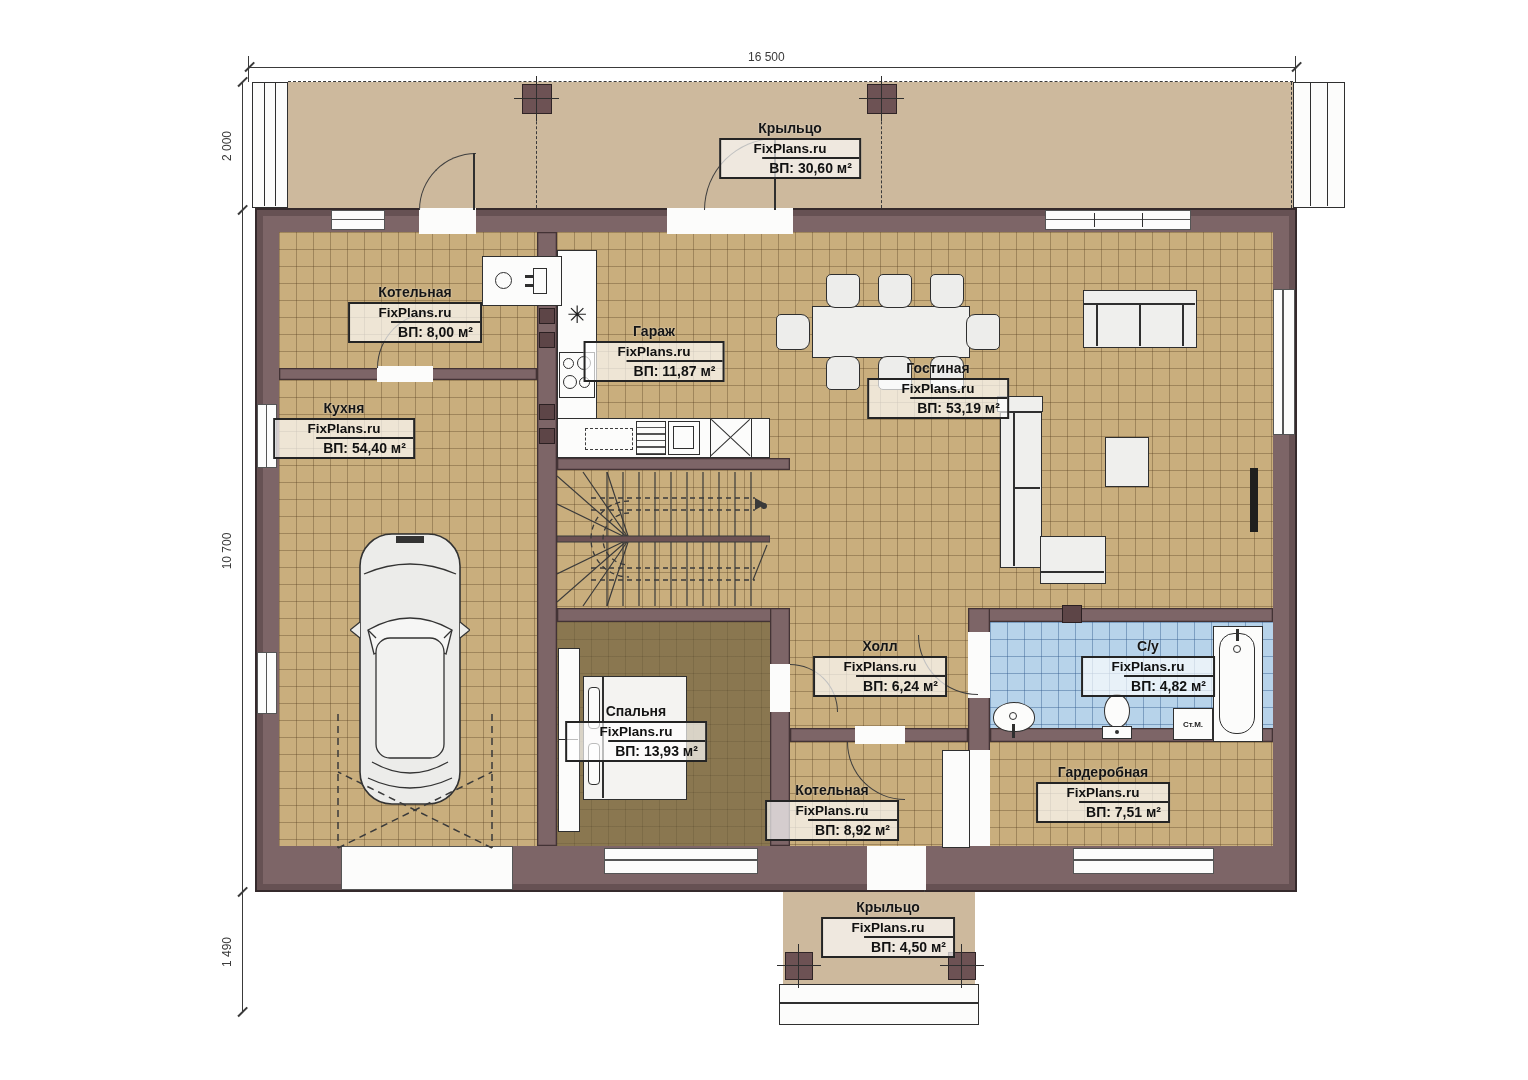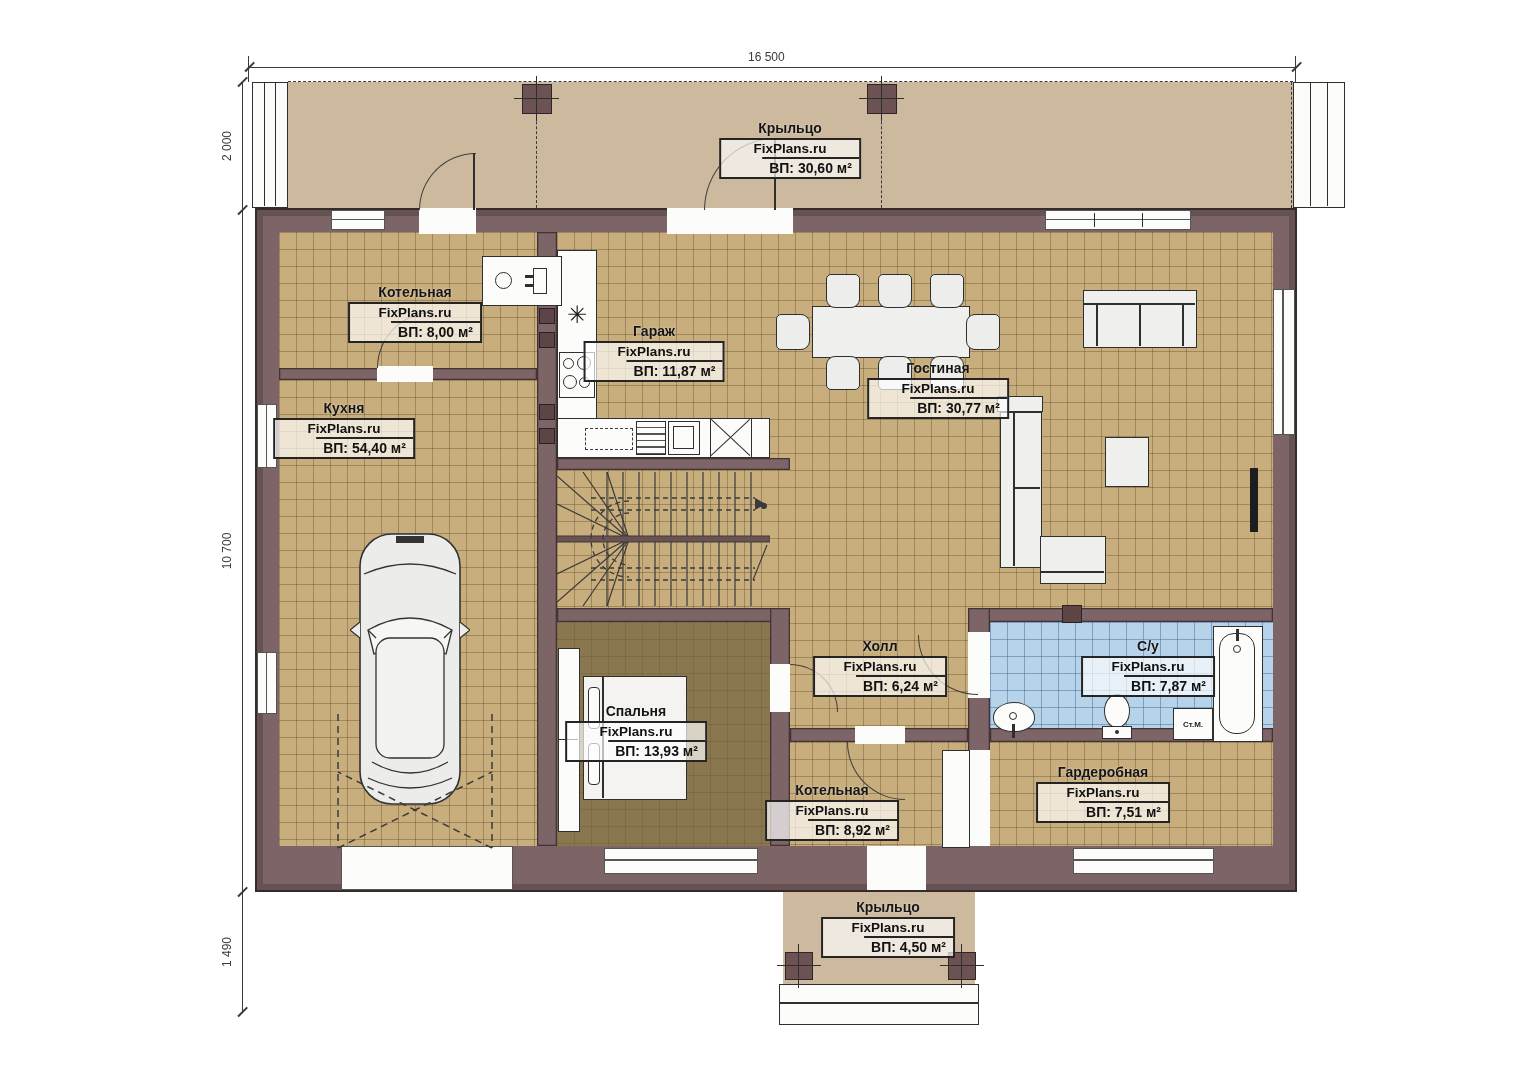--- a/index.html
+++ b/index.html
@@ -318,42 +318,42 @@
     <div class="rn">Гараж</div>
     <div class="rb">
       <div class="rrow">FixPlans.ru</div>
       <div class="rrow">ВП: 11,87 м²</div>
     </div>
   </div>
   <div class="rl" style="left:938px;top:360px">
     <div class="rn">Гостиная</div>
     <div class="rb">
       <div class="rrow">FixPlans.ru</div>
-      <div class="rrow">ВП: 30,77 м²</div>
+      <div class="rrow">ВП: 53,19 м²</div>
     </div>
   </div>
   <div class="rl" style="left:344px;top:400px">
     <div class="rn">Кухня</div>
     <div class="rb">
       <div class="rrow">FixPlans.ru</div>
       <div class="rrow">ВП: 54,40 м²</div>
     </div>
   </div>
   <div class="rl" style="left:880px;top:638px">
     <div class="rn">Холл</div>
     <div class="rb">
       <div class="rrow">FixPlans.ru</div>
       <div class="rrow">ВП: 6,24 м²</div>
     </div>
   </div>
   <div class="rl" style="left:1148px;top:638px">
     <div class="rn">С/у</div>
     <div class="rb">
       <div class="rrow">FixPlans.ru</div>
-      <div class="rrow">ВП: 7,87 м²</div>
+      <div class="rrow">ВП: 4,82 м²</div>
     </div>
   </div>
   <div class="rl" style="left:636px;top:703px">
     <div class="rn">Спальня</div>
     <div class="rb">
       <div class="rrow">FixPlans.ru</div>
       <div class="rrow">ВП: 13,93 м²</div>
     </div>
   </div>
   <div class="rl" style="left:832px;top:782px">

